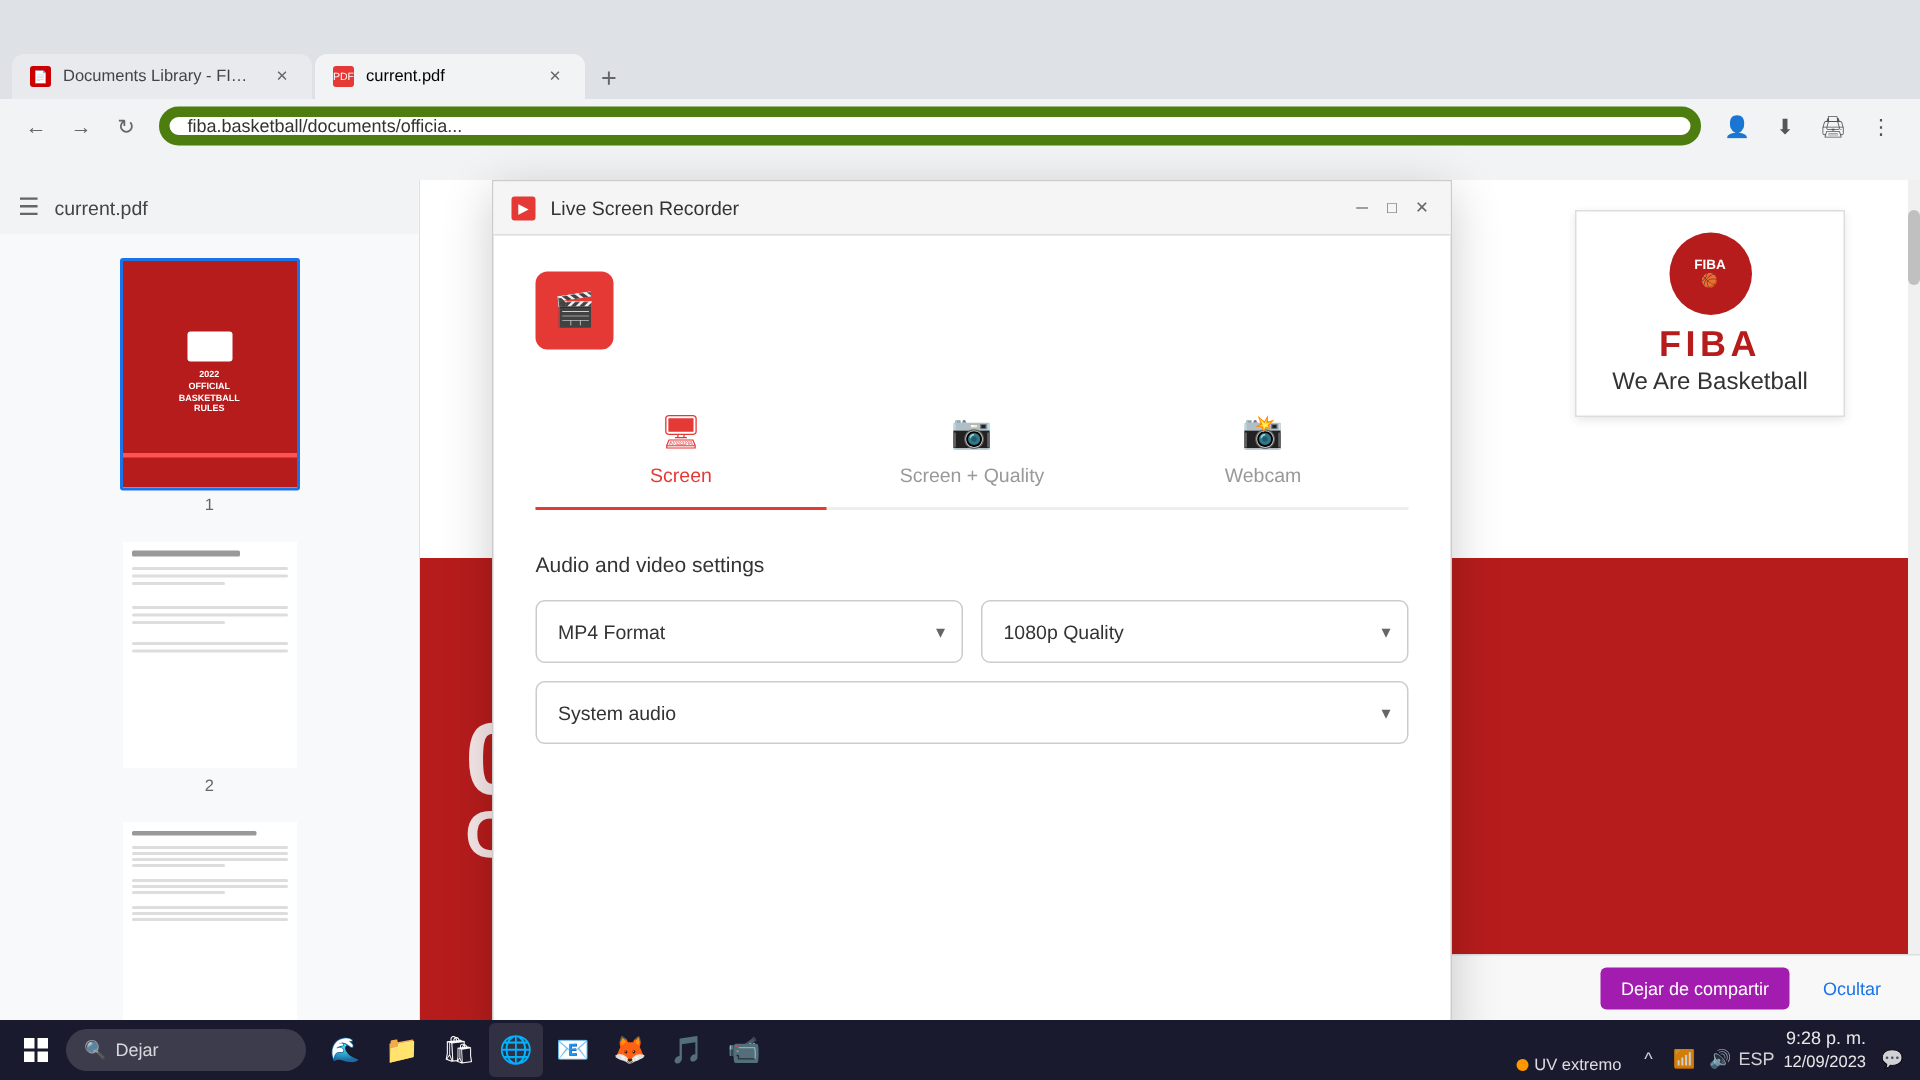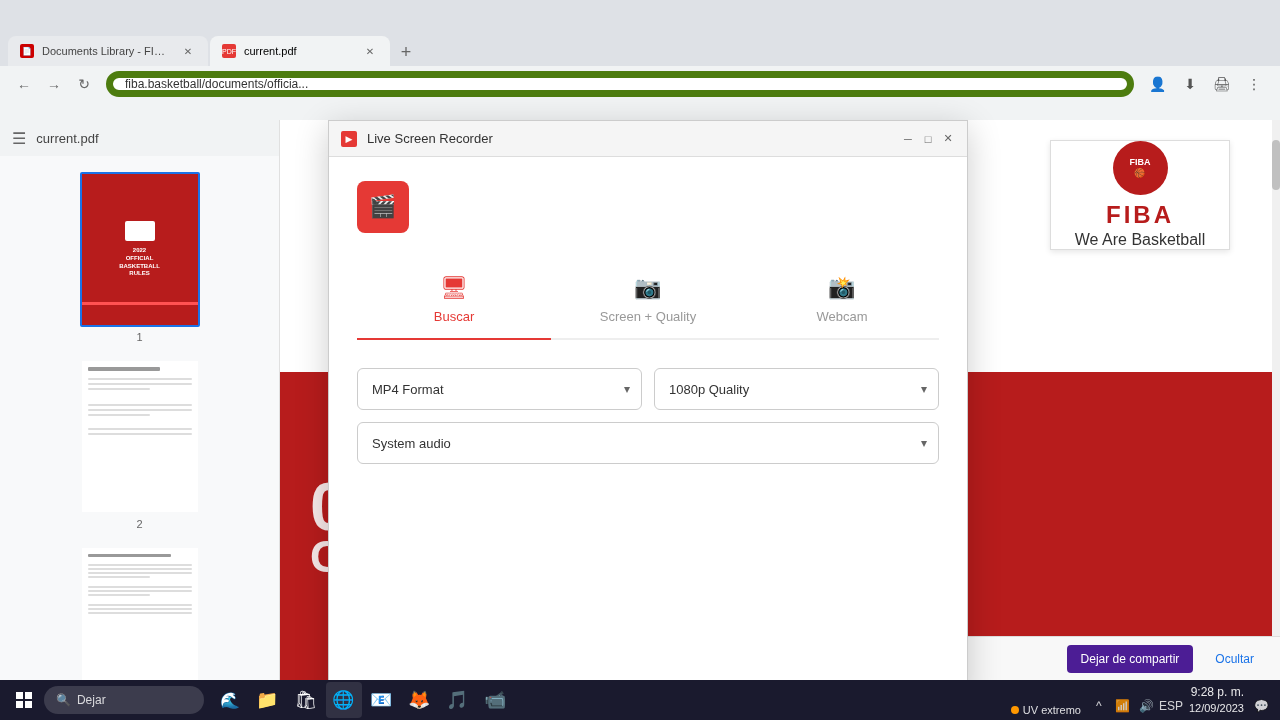--- a/index.html
+++ b/index.html
@@ -522,21 +522,21 @@
       font-size: 14px;
     }
 
     .notif-text {
       flex: 1;
     }
 
     .notif-btn-share {
       height: 28px;
       padding: 0 14px;
-      background: #4c1d95;
+      background: #a21caf;
       border: none;
       border-radius: 4px;
       color: white;
       font-size: 12px;
       cursor: pointer;
       font-weight: 500;
     }
 
     .notif-btn-hide {
       height: 28px;
@@ -768,21 +768,21 @@
       </div>
 
     </div>
 
   </div>
 
   <div class="fiba-content">
 
     <div style="height:45%; background:#fff; position:relative;">
 
-      <div style="position:absolute; top:20px; right:50px; width:180px; height:110px; background:white; border:1px solid #ddd; display:flex; flex-direction:column; align-items:center; justify-content:center; box-shadow:0 2px 6px rgba(0,0,0,0.1);">
+      <div style="position:absolute; top:20px; right:50px; width:180px; height:138px; background:white; border:1px solid #ddd; display:flex; flex-direction:column; align-items:center; justify-content:center; box-shadow:0 2px 6px rgba(0,0,0,0.1);">
         <div style="width:55px;height:55px;border-radius:50%;background:#b71c1c;display:flex;align-items:center;justify-content:center;">
           <span style="color:white;font-size:9px;font-weight:bold;text-align:center;line-height:1.2;">FIBA<br>🏀</span>
         </div>
         <div style="margin-top:6px;">
           <div style="font-size:24px;font-weight:900;color:#b71c1c;letter-spacing:3px;">FIBA</div>
         </div>
         <div style="font-size:16px;color:#333;margin-top:2px;">We Are Basketball</div>
       </div>
     </div>
 
@@ -818,33 +818,34 @@
     <div class="app-logo">
       <div class="app-logo-icon">
         <span>🎬</span>
       </div>
     </div>
 
     
     <div class="mode-tabs">
       <div class="mode-tab active">
         <span class="mode-tab-icon">🖥</span>
-        <span class="mode-tab-label">Buscar</span>
+        <span class="mode-tab-label">Screen</span>
       </div>
       <div class="mode-tab">
         <span class="mode-tab-icon">📷</span>
         <span class="mode-tab-label">Screen + Quality</span>
       </div>
       <div class="mode-tab">
         <span class="mode-tab-icon">📸</span>
         <span class="mode-tab-label">Webcam</span>
       </div>
     </div>
 
     
+    <div class="settings-label">Audio and video settings</div>
 
     
     <div class="settings-row1">
       <div class="select-wrapper">
         <select class="custom-select">
           <option>MP4 Format</option>
           <option>AVI Format</option>
           <option>MOV Format</option>
         </select>
         <span class="select-arrow">▾</span>

